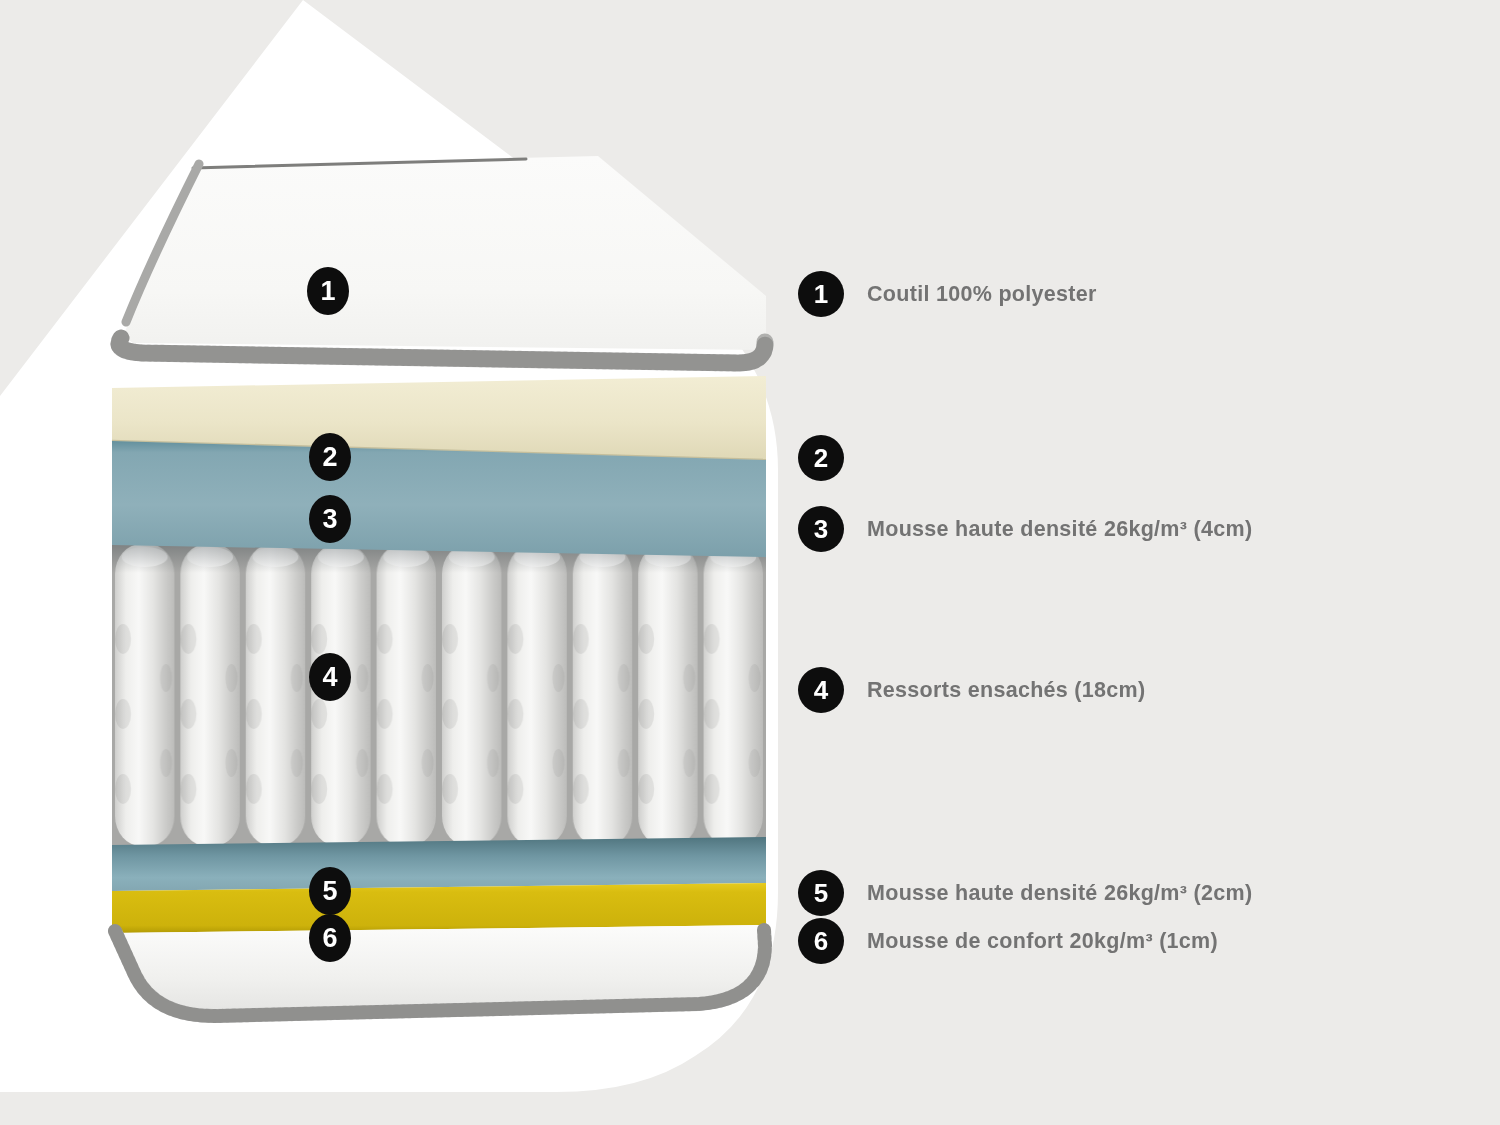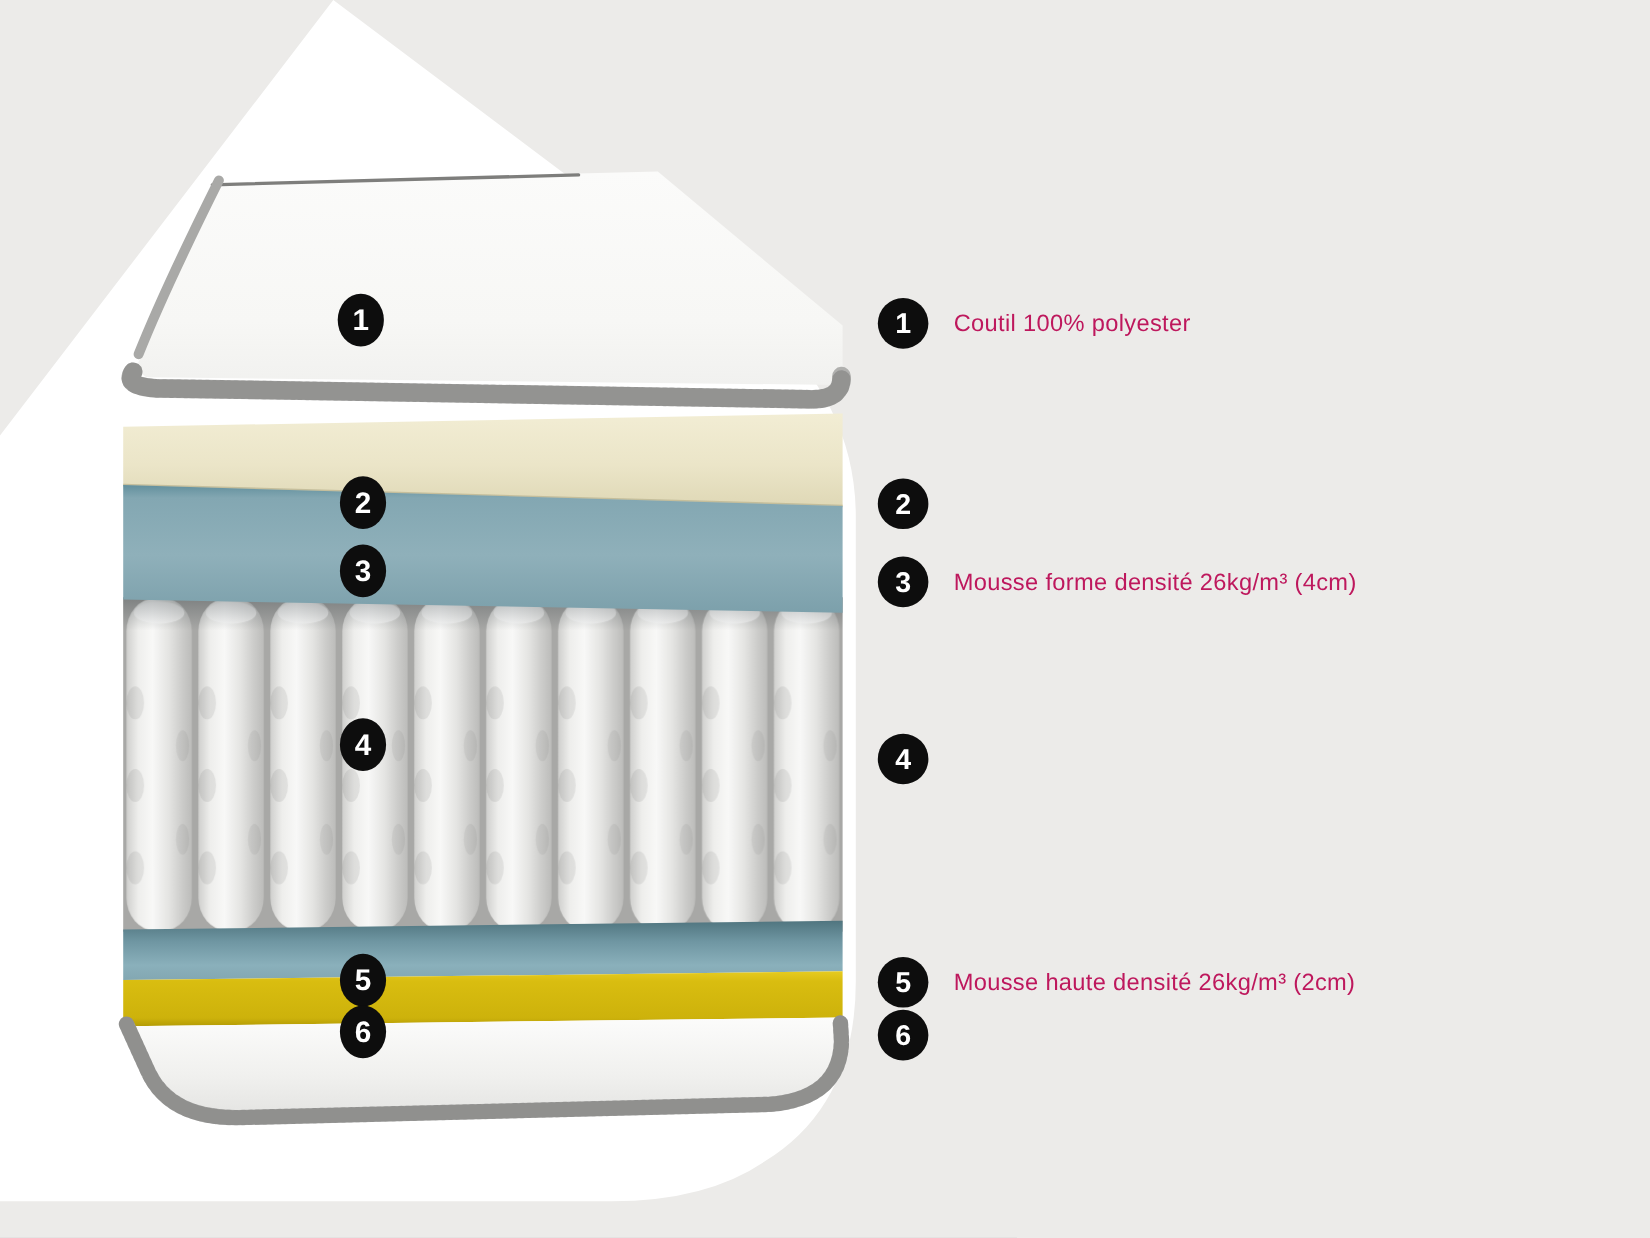--- a/index.html
+++ b/index.html
@@ -37,22 +37,22 @@
     background:#0D0D0D;
     border-radius:50%;
     color:#fff;
     display:flex;align-items:center;justify-content:center;
     font-size:26px;font-weight:600;
   }
   .legend-text{
     margin-left:23px;
     font-size:21.5px;
     line-height:35px;
-    font-weight:400;
-    color:#be185d;
+    font-weight:700;
+    color:#737373;
     letter-spacing:0.3px;
     white-space:nowrap;
   }
 </style>
 </head>
 <body>
 
 <div class="canvas">
 
   <svg class="scene" width="1500" height="1125" viewBox="0 0 1500 1125" aria-hidden="true">
@@ -162,31 +162,39 @@
     </div>
   </div>
   <div class="legend-row" style="top:458px;">
     <div class="legend-badge">2</div>
     <div class="legend-text">
     </div>
   </div>
   <div class="legend-row" style="top:529px;">
     <div class="legend-badge">3</div>
     <div class="legend-text">
-      <div>Mousse forme densité 26kg/m³ (4cm)</div>
+      <div>Mousse haute densité 26kg/m³ (4cm)</div>
         <div></div>
     </div>
   </div>
   <div class="legend-row" style="top:690px;">
     <div class="legend-badge">4</div>
+    <div class="legend-text">
+      <div>Ressorts ensachés (18cm)</div>
+        <div></div>
+    </div>
   </div>
   <div class="legend-row" style="top:893px;">
     <div class="legend-badge">5</div>
     <div class="legend-text">
       <div>Mousse haute densité 26kg/m³ (2cm)</div>
         <div></div>
     </div>
   </div>
   <div class="legend-row" style="top:941px;">
     <div class="legend-badge">6</div>
+    <div class="legend-text">
+      <div>Mousse de confort 20kg/m³ (1cm)</div>
+        <div></div>
+    </div>
   </div>
 
 </div>
 
 </body></html>

